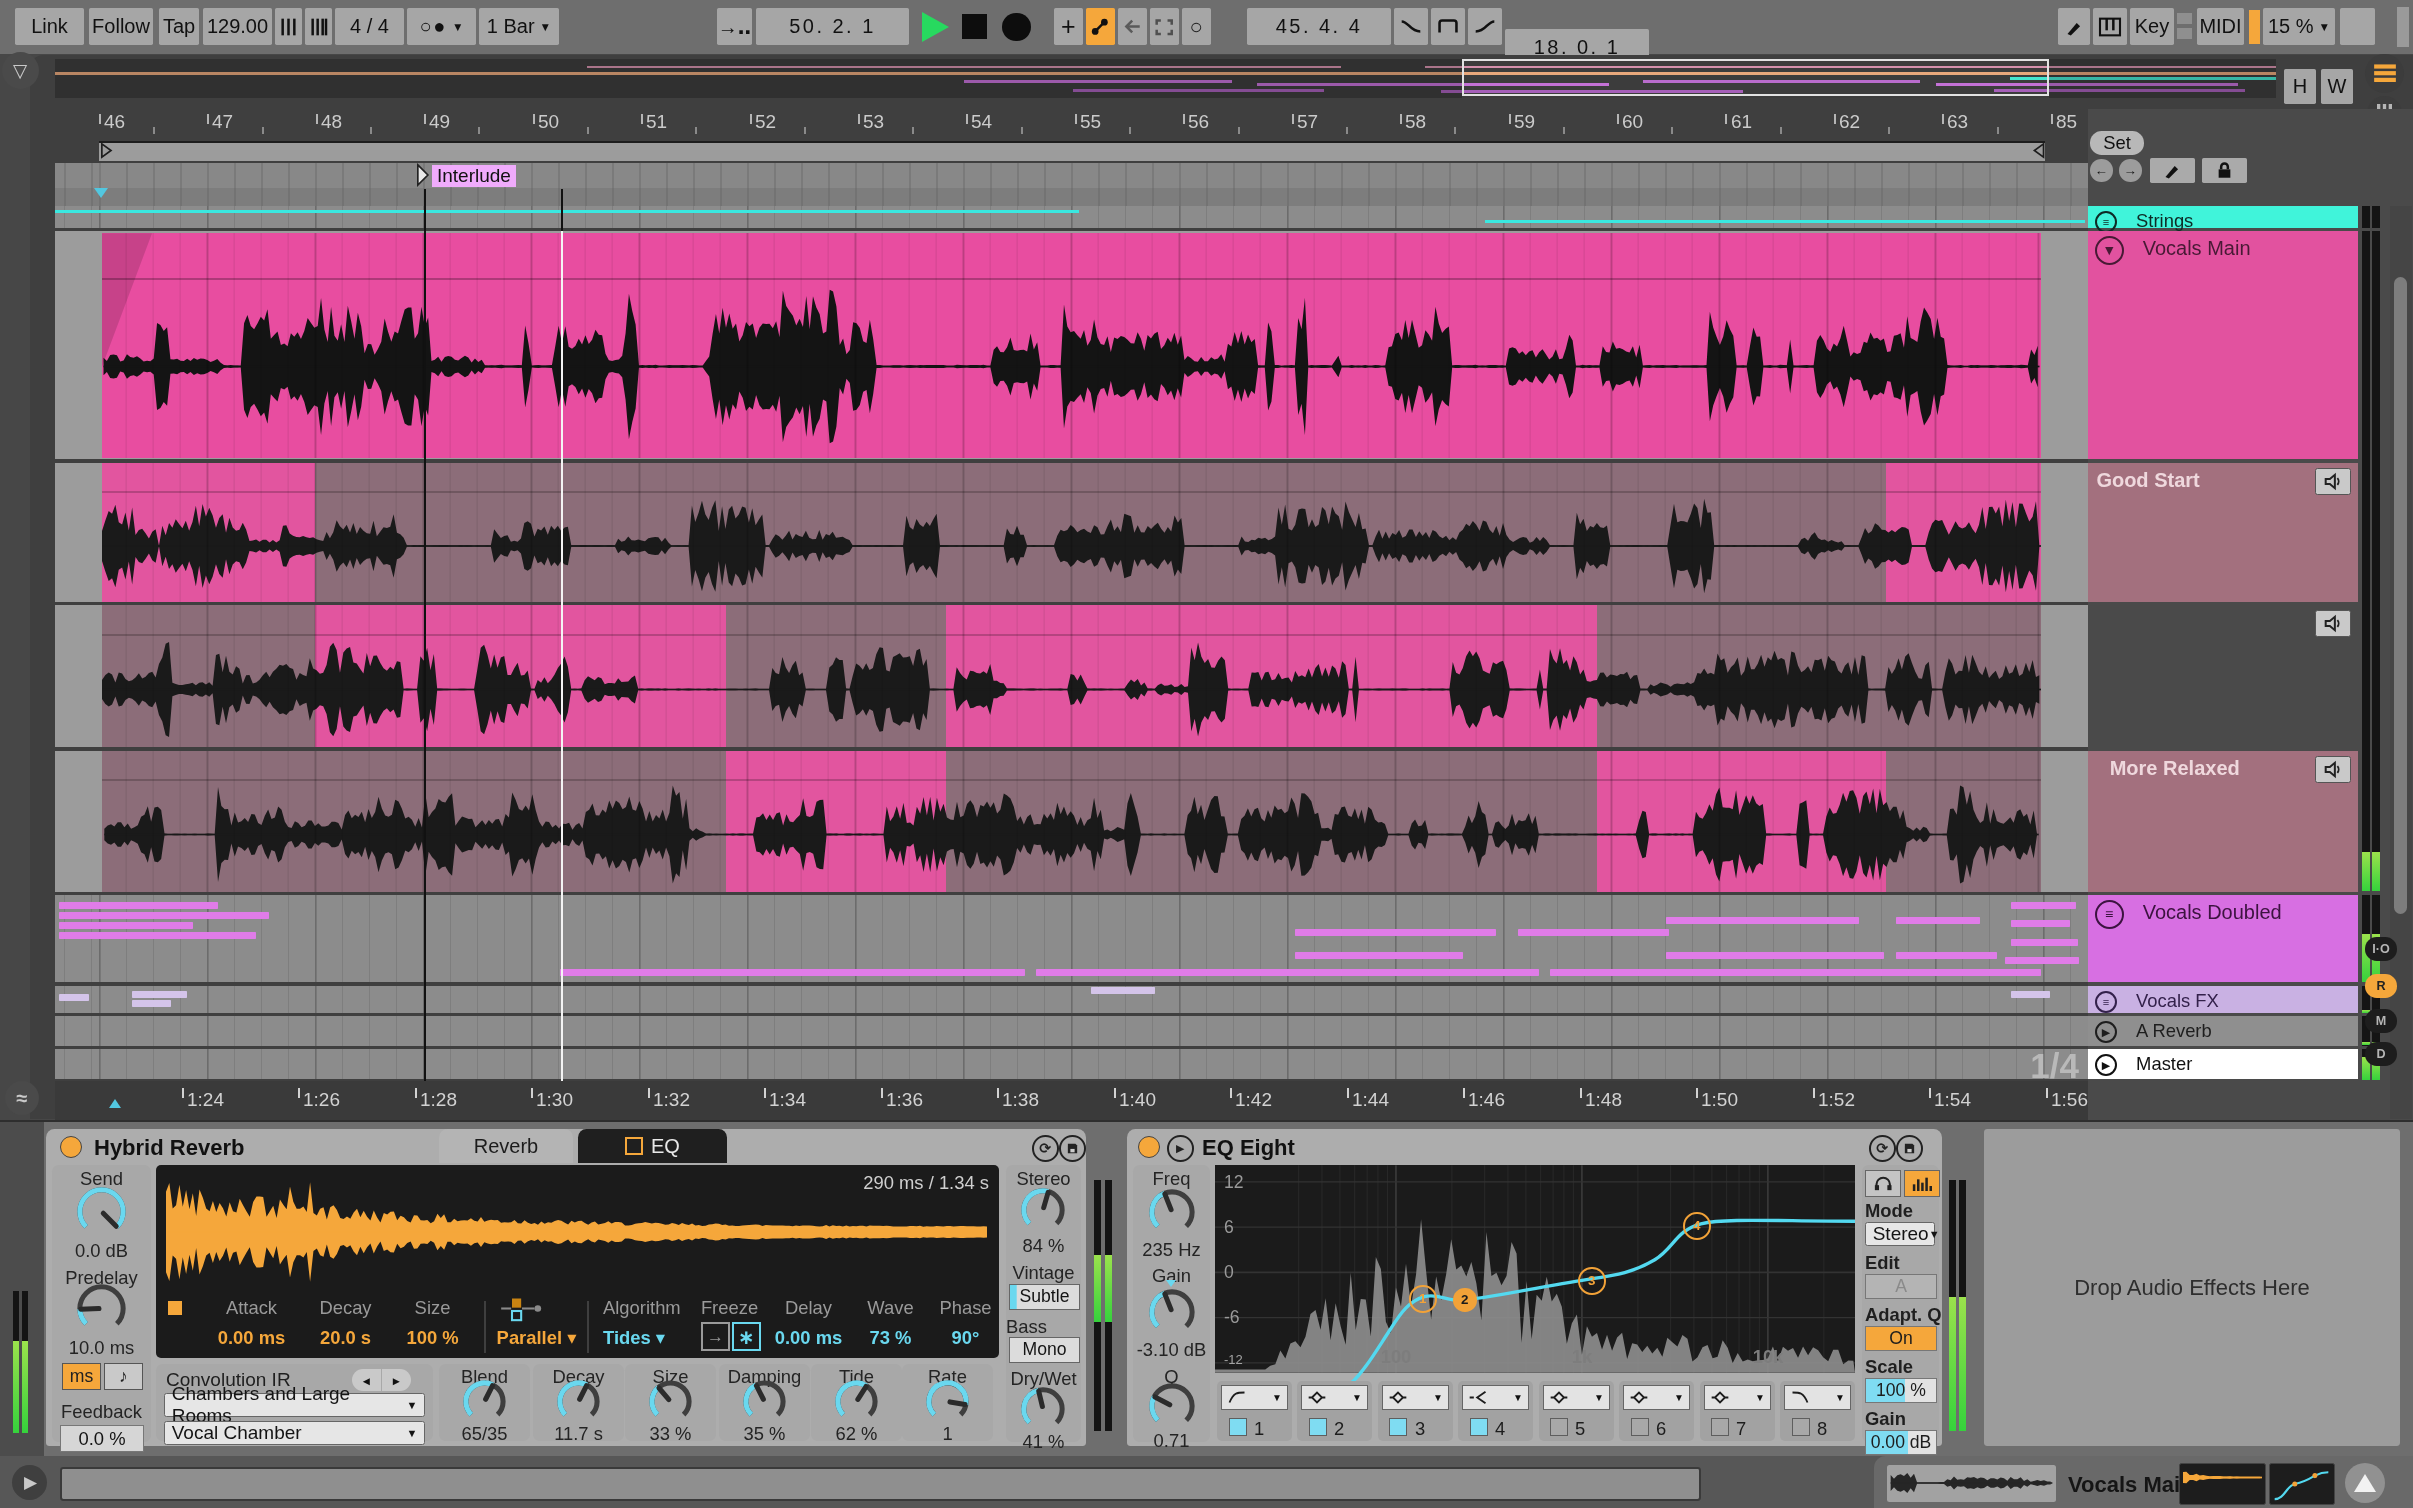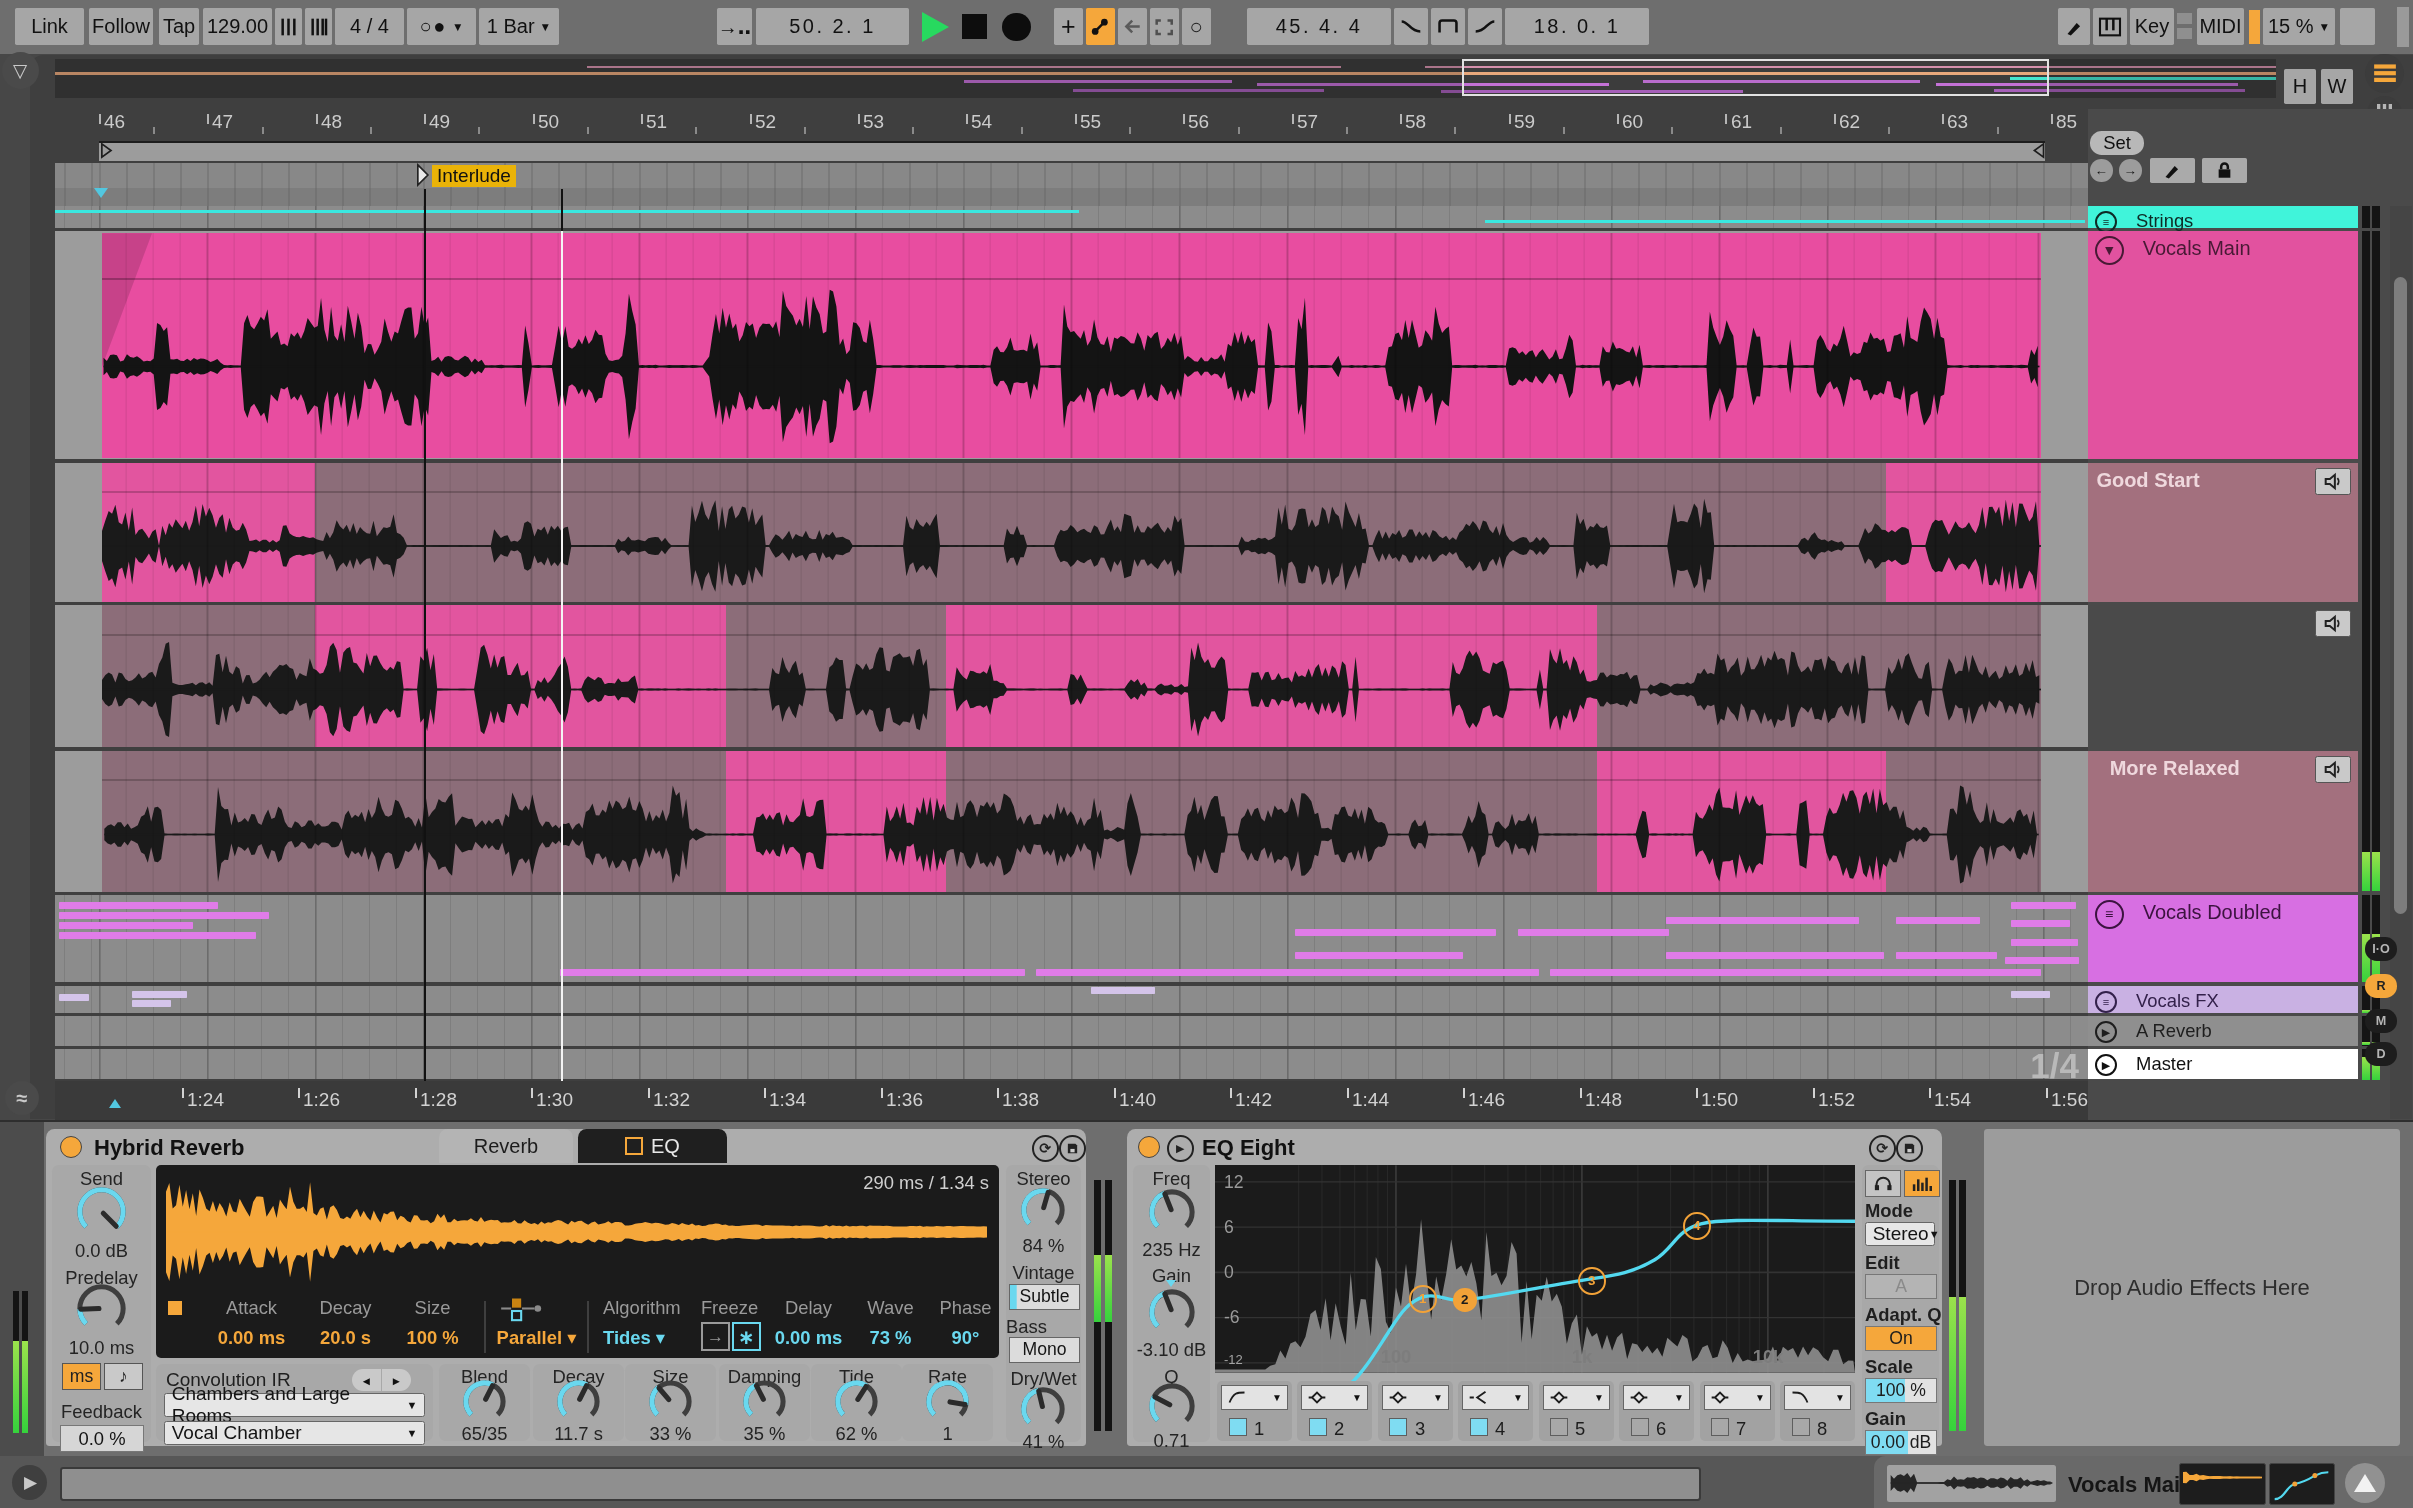--- a/index.html
+++ b/index.html
@@ -103,21 +103,21 @@
   <div class="tbtn" style="left:1431px;width:34px;">
     <svg width="22" height="17" viewBox="0 0 26 20">
         <path d="M3,17 V6 a3,3 0 0 1 3,-3 h14 a3,3 0 0 1 3,3 v11" stroke="#111" stroke-width="3" fill="none"></path>
       </svg>
   </div>
   <div class="tbtn" style="left:1468px;width:34px;">
     <svg width="22" height="17" viewBox="0 0 26 20">
         <path d="M2,16 C14,16 16,4 24,4" stroke="#111" stroke-width="3" fill="none"></path>
       </svg>
   </div>
-  <div class="tbtn" style="left:1505px;width:144px;letter-spacing:2.5px;">18. 0. 1</div>
+  <div class="tbtn" style="left:1505px;width:144px;letter-spacing:2.5px;margin-top:21px;">18. 0. 1</div>
   <div class="tbtn" style="left:2058px;width:32px;">
     <svg width="18.4" height="18.4" viewBox="0 0 22 22">
         <path d="M3,19 L14,6 l4,4 L7,21 z" fill="#111"></path>
       </svg>
   </div>
   <div class="tbtn" style="left:2093px;width:34px;">
     <svg width="22" height="20" viewBox="0 0 26 24">
         <rect x="1" y="2" width="24" height="20" fill="none" stroke="#111" stroke-width="2.5"></rect>
         <line x1="9" y1="2" x2="9" y2="16" stroke="#111" stroke-width="3"></line>
         <line x1="17" y1="2" x2="17" y2="16" stroke="#111" stroke-width="3"></line>
@@ -307,21 +307,21 @@
     <svg width="13.4" height="15" viewBox="0 0 16 18" style="left: 101px; top: 143px;">
       <path d="M1,1 L12,9 L1,17 z" fill="#9c9c9c" stroke="#1d1d1d" stroke-width="2"></path>
     </svg>
     <svg width="13.4" height="15" viewBox="0 0 16 18" style="left: 2031px; top: 143px;">
       <path d="M15,1 L4,9 L15,17 z" fill="#9c9c9c" stroke="#1d1d1d" stroke-width="2"></path>
     </svg>
     <div class="a" style="left: 55px; top: 163px; width: 2033px; height: 25px; background: repeating-linear-gradient(90deg, rgba(0, 0, 0, 0.1) 0px, rgba(0, 0, 0, 0.1) 1.7px, transparent 1.7px, transparent 27px) 44px 0px rgb(136, 136, 136);"></div>
     <svg width="13.4" height="22" viewBox="0 0 16 26" style="left: 417px; top: 164px;">
       <path d="M1,1 L13,13 L1,25 z" fill="#e8e8e8" stroke="#222" stroke-width="2"></path>
     </svg>
-    <div class="t" style="left: 432px; top: 165px; font-size: 19px; color: rgb(17, 17, 17); background: #eab308; padding: 0px 5px;">Interlude</div>
+    <div class="t" style="left: 432px; top: 165px; font-size: 19px; color: rgb(17, 17, 17); background: #f0abfc; padding: 0px 5px;">Interlude</div>
     <div class="a" style="left: 55px; top: 188px; width: 2033px; height: 18.4px; background: repeating-linear-gradient(90deg, rgba(0, 0, 0, 0.08) 0px, rgba(0, 0, 0, 0.08) 1.7px, transparent 1.7px, transparent 27px) 44px 0px rgb(125, 125, 125);"></div>
     <div class="a" style="left: 94px; top: 188px; width: 0px; height: 0px; border-left: 7.5px solid transparent; border-right: 7.5px solid transparent; border-top: 10px solid rgb(82, 199, 224);"></div>
     <div class="a" style="left: 55px; top: 206px; width: 2033px; height: 22px; background: rgb(140, 140, 140);"></div>
     <div class="a" style="left: 55px; top: 206px; width: 2033px; height: 22px; background-image: repeating-linear-gradient(90deg, rgba(0, 0, 0, 0.1) 0px, rgba(0, 0, 0, 0.1) 1.3px, transparent 1.3px, transparent 27px), repeating-linear-gradient(90deg, rgba(0, 0, 0, 0.14) 0px, rgba(0, 0, 0, 0.14) 1.7px, transparent 1.7px, transparent 108px); background-position: 44px 0px;"></div>
     <div class="a" style="left: 55px; top: 231px; width: 2033px; height: 228px; background: rgb(156, 156, 156);"></div>
     <div class="a" style="left: 102px; top: 233px; width: 1939px; height: 225px; background: rgb(232, 77, 160);"></div>
     <div class="a" style="left: 102px; top: 278px; width: 1939px; height: 1.7px; background: rgba(0, 0, 0, 0.25);"></div>
     <svg width="50" height="134" viewBox="0 0 60 160" style="left: 102px; top: 233px;">
       <polygon points="0,0 60,0 0,160" fill="rgba(0,0,0,.14)"></polygon>
     </svg>

